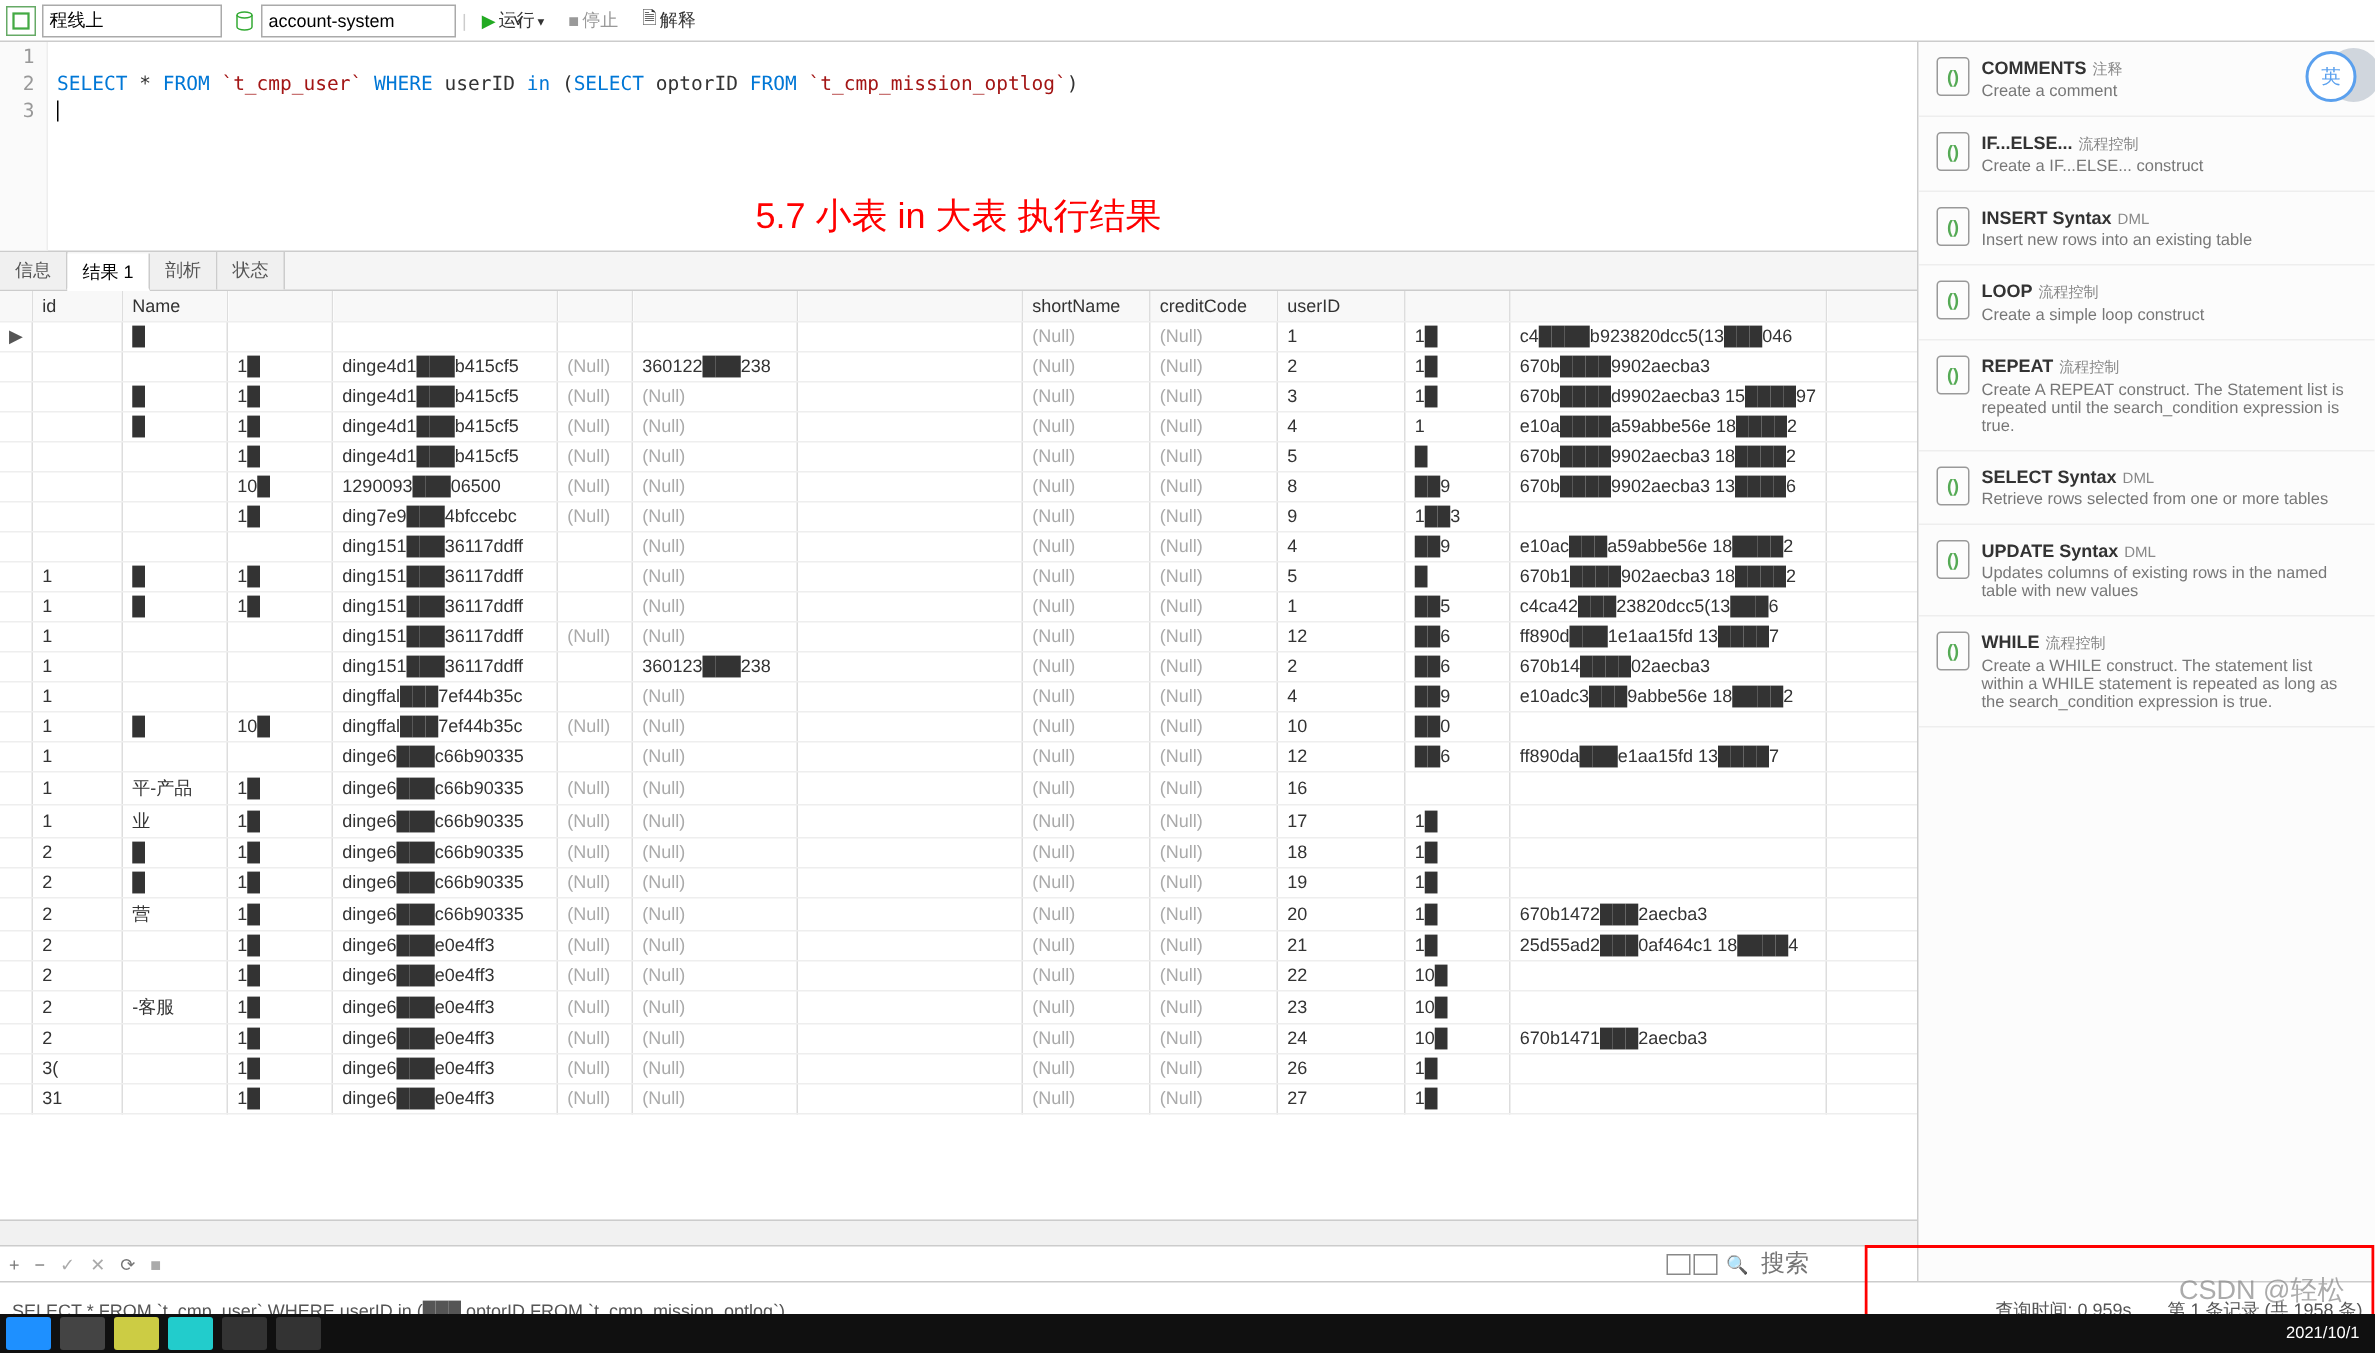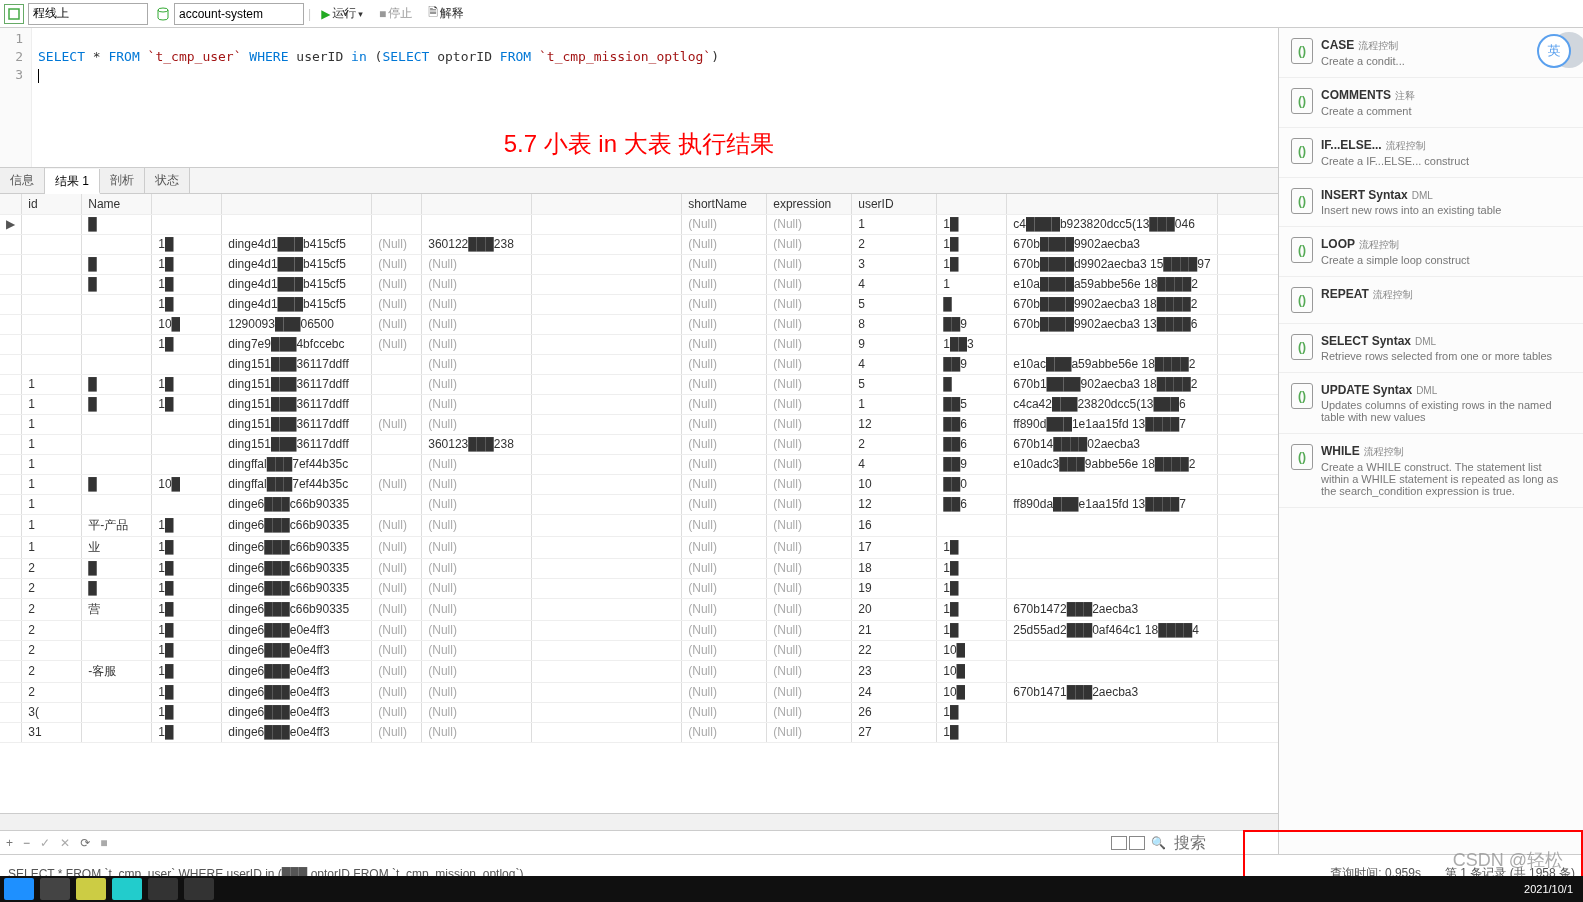--- a/index.html
+++ b/index.html
@@ -184,21 +184,21 @@
             <tr id="grid-head">
               <th class="row-indicator"></th>
               <th style="min-width: 60px;">id</th>
               <th style="min-width: 70px;">Name</th>
               <th style="min-width: 70px;"></th>
               <th style="min-width: 150px;"></th>
               <th style="min-width: 50px;"></th>
               <th style="min-width: 110px;"></th>
               <th style="min-width: 150px;"></th>
               <th style="min-width: 85px;">shortName</th>
-              <th style="min-width: 85px;">expression</th>
+              <th style="min-width: 85px;">creditCode</th>
               <th style="min-width: 85px;">userID</th>
               <th style="min-width: 70px;"></th>
               <th style="min-width: 170px;"></th>
               <th style="min-width: 130px;"></th>
             </tr>
           </thead>
         <tbody id="grid-body">
             <tr>
               <td class="row-indicator">▶</td>
               <td style="min-width: 60px;"></td>
@@ -636,27 +636,20 @@
         </div>
         <span>🔍</span>
         <input class="search-input" placeholder="搜索" style="">
       </div>
     </div>
   </div>
 
   <div class="right-pane" id="help-list">
     <div class="avatar-badge"></div>
     <div class="ime-badge">英</div>
-  <div class="help-item">
-        <div class="help-icon"></div>
-        <div>
-          <div class="help-title">CASE<span class="help-tag">流程控制</span></div>
-          <div class="help-desc">Create a condit...</div>
-        </div>
-      </div>
       <div class="help-item">
         <div class="help-icon"></div>
         <div>
           <div class="help-title">COMMENTS<span class="help-tag">注释</span></div>
           <div class="help-desc">Create a comment</div>
         </div>
       </div>
       <div class="help-item">
         <div class="help-icon"></div>
         <div>
@@ -675,20 +668,21 @@
         <div class="help-icon"></div>
         <div>
           <div class="help-title">LOOP<span class="help-tag">流程控制</span></div>
           <div class="help-desc">Create a simple loop construct</div>
         </div>
       </div>
       <div class="help-item">
         <div class="help-icon"></div>
         <div>
           <div class="help-title">REPEAT<span class="help-tag">流程控制</span></div>
+          <div class="help-desc">Create A REPEAT construct. The Statement list is repeated until the search_condition expression is true.</div>
         </div>
       </div>
       <div class="help-item">
         <div class="help-icon"></div>
         <div>
           <div class="help-title">SELECT Syntax<span class="help-tag">DML</span></div>
           <div class="help-desc">Retrieve rows selected from one or more tables</div>
         </div>
       </div>
       <div class="help-item">

